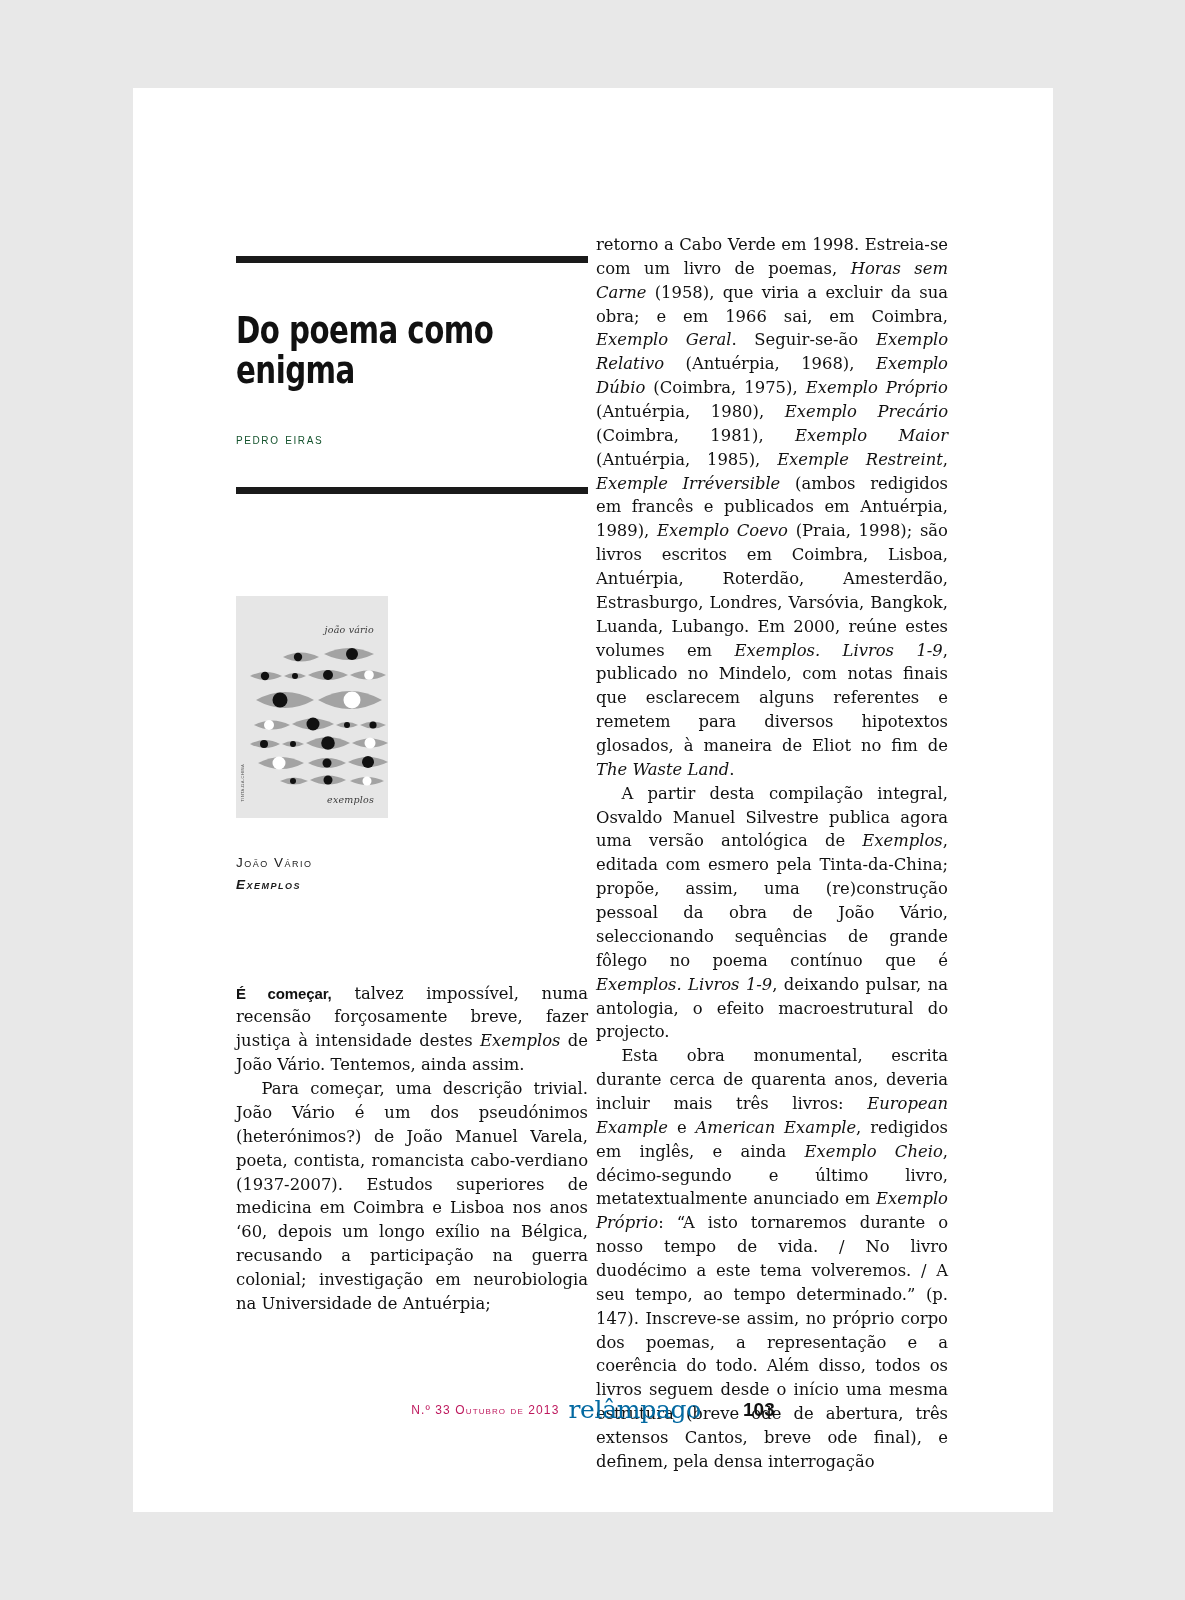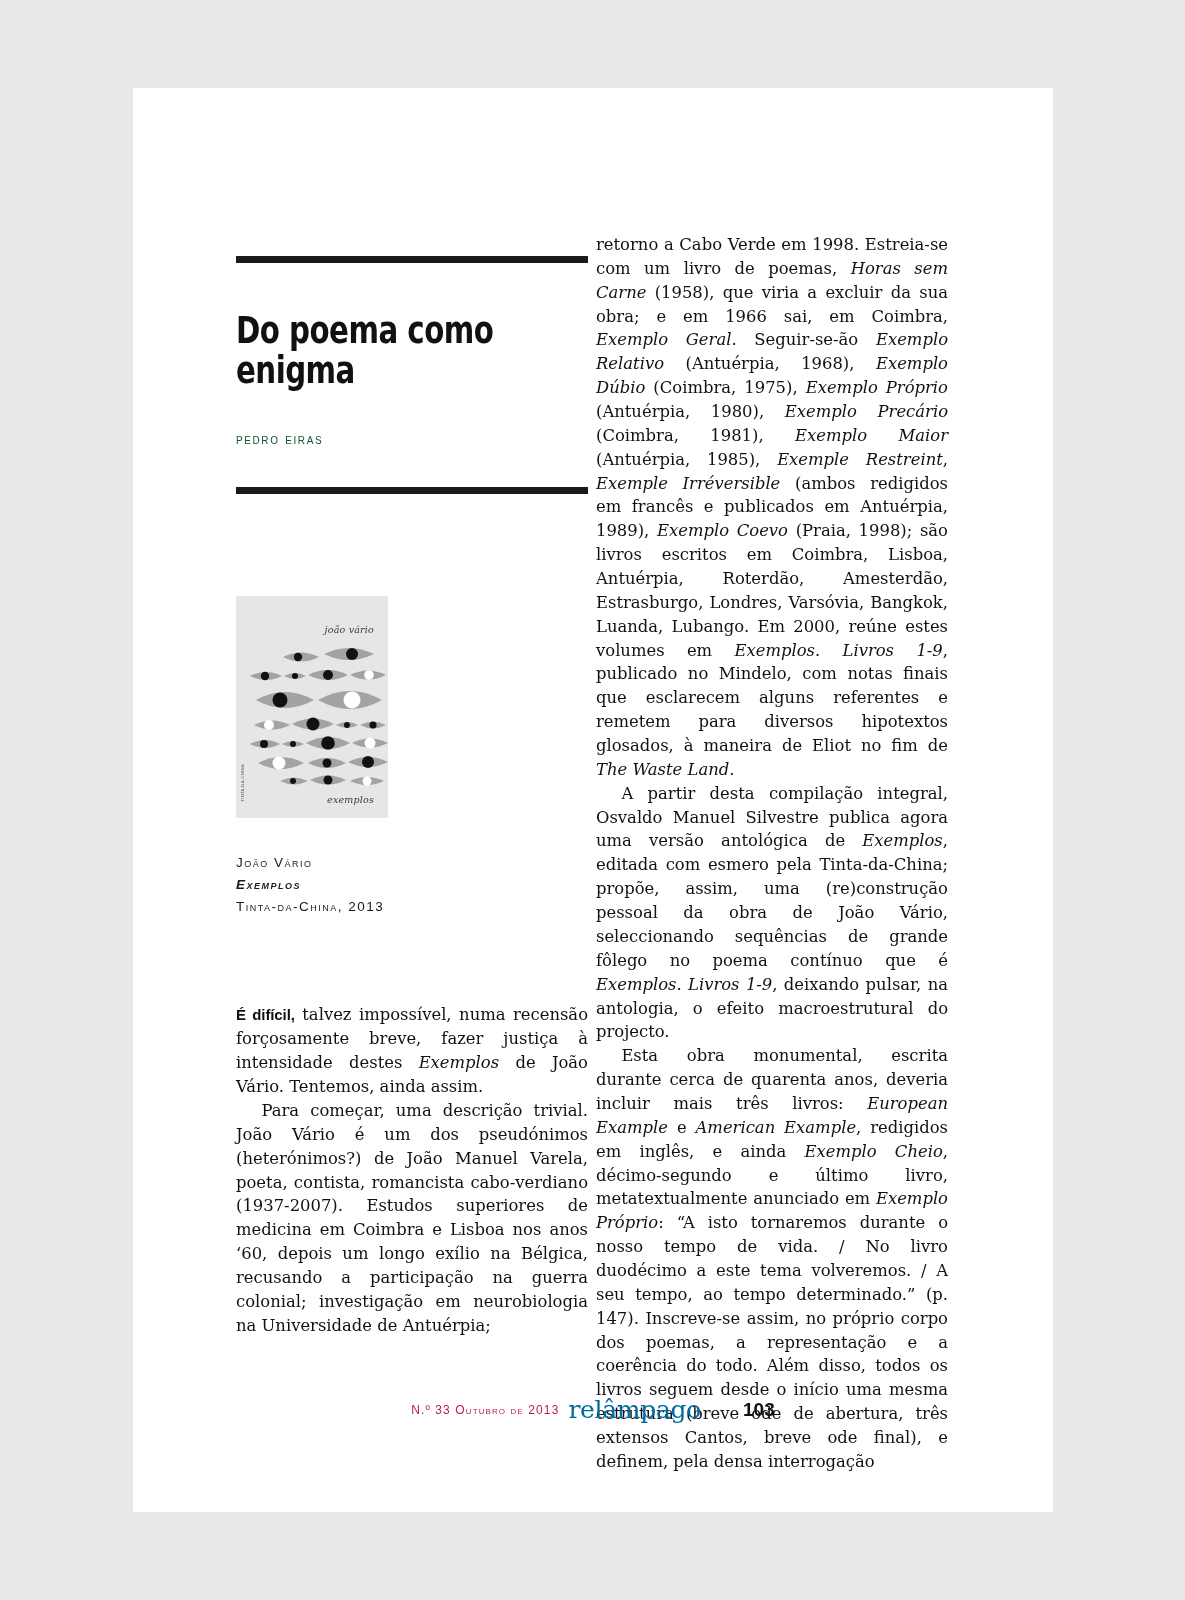--- a/index.html
+++ b/index.html
@@ -281,25 +281,24 @@
           </g>
         </svg>
         <div class="cover-title">exemplos</div>
         <div class="cover-spine">TINTA-DA-CHINA</div>
       </div>
     </div>
 
     <div class="book-caption">
       <span class="bc-author">João Vário</span>
       <span class="bc-title">Exemplos</span>
-      <span class="bc-pub">Tinta-da-China, 2013</span>
     </div>
 
     <div class="body-text">
-      <p class="first"><span class="lead-in">É difícil,</span><span> talvez impossível, numa recensão forçosamente breve, fazer justiça à intensidade destes </span><i>Exemplos</i><span> de João Vário. Tentemos, ainda assim.</span></p>
+      <p class="first"><span class="lead-in">É começar,</span><span> talvez impossível, numa recensão forçosamente breve, fazer justiça à intensidade destes </span><i>Exemplos</i><span> de João Vário. Tentemos, ainda assim.</span></p>
       <p>Para começar, uma descrição trivial. João Vário é um dos pseudónimos (heterónimos?) de João Manuel Varela, poeta, contista, romancista cabo-verdiano (1937-2007). Estudos superiores de medicina em Coimbra e Lisboa nos anos ‘60, depois um longo exílio na Bélgica, recusando a participação na guerra colonial; investigação em neurobiologia na Universidade de Antuérpia;</p>
     </div>
 
   </div>
 
   <div class="col-right">
     <div class="body-text">
 
       <p class="first"><span>retorno a Cabo Verde em 1998. Estreia-se com um livro de poemas, </span><i>Horas sem Carne</i><span> (1958), que viria a excluir da sua obra; e em 1966 sai, em Coimbra, </span><i>Exemplo Geral</i><span>. Seguir-se-ão </span><i>Exemplo Relativo</i><span> (Antuérpia, 1968), </span><i>Exemplo Dúbio</i><span> (Coimbra, 1975), </span><i>Exemplo Próprio</i><span> (Antuérpia, 1980), </span><i>Exemplo Precário</i><span> (Coimbra, 1981), </span><i>Exemplo Maior</i><span> (Antuérpia, 1985), </span><i>Exemple Restreint</i><span>, </span><i>Exemple Irréversible</i><span> (ambos redigidos em francês e publicados em Antuérpia, 1989), </span><i>Exemplo Coevo</i><span> (Praia, 1998); são livros escritos em Coimbra, Lisboa, Antuérpia, Roterdão, Amesterdão, Estrasburgo, Londres, Varsóvia, Bangkok, Luanda, Lubango. Em 2000, reúne estes volumes em </span><i>Exemplos. Livros 1-9</i><span>, publicado no Mindelo, com notas finais que esclarecem alguns referentes e remetem para diversos hipotextos glosados, à maneira de Eliot no fim de </span><i>The Waste Land</i><span>.</span></p>
 

